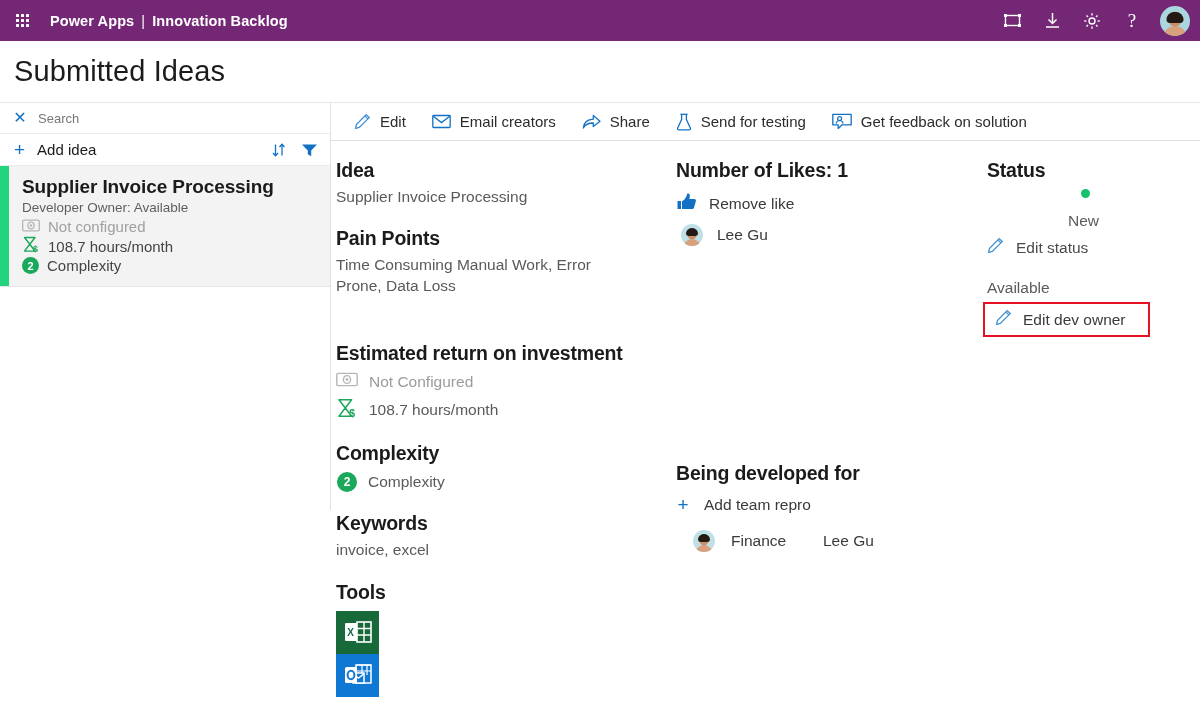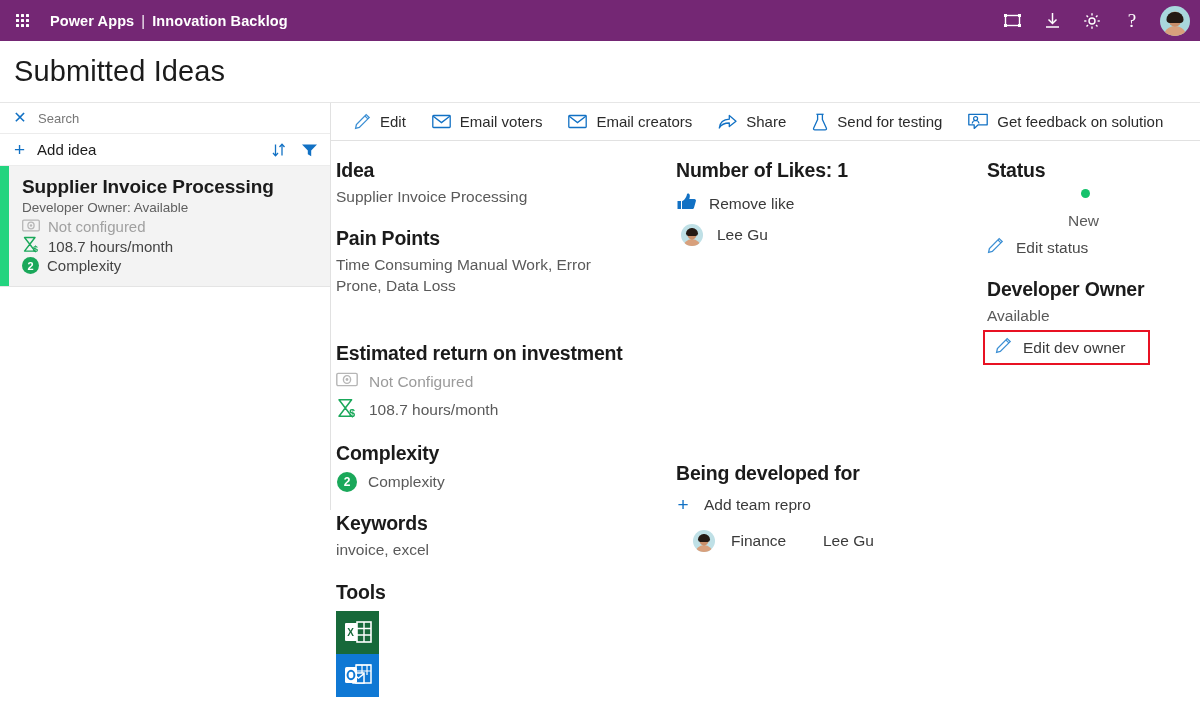--- a/index.html
+++ b/index.html
@@ -300,27 +300,20 @@
             <path d="M12.2 1.6 L15.2 4.6 L5.3 14.5 L1.6 15.3 L2.4 11.6 Z" fill="none" stroke="#3b8fd4" stroke-width="1.3"></path>
             <path d="M11 3 L13.9 5.9" stroke="#3b8fd4" stroke-width="1.1"></path>
           </svg>
           <span>Edit</span>
         </div>
         <div class="cmd">
           <svg width="19" height="15" viewBox="0 0 19 15">
             <rect x="0.8" y="1.5" width="17.4" height="12" rx="0.8" fill="none" stroke="#1271c4" stroke-width="1.3"></rect>
             <path d="M1.2 2.2 L9.5 8.6 L17.8 2.2" fill="none" stroke="#1271c4" stroke-width="1.3"></path>
           </svg>
-          <span>Email voters</span>
-        </div>
-        <div class="cmd">
-          <svg width="19" height="15" viewBox="0 0 19 15">
-            <rect x="0.8" y="1.5" width="17.4" height="12" rx="0.8" fill="none" stroke="#1271c4" stroke-width="1.3"></rect>
-            <path d="M1.2 2.2 L9.5 8.6 L17.8 2.2" fill="none" stroke="#1271c4" stroke-width="1.3"></path>
-          </svg>
           <span>Email creators</span>
         </div>
         <div class="cmd">
           <svg width="19" height="17" viewBox="0 0 19 17">
             <path d="M1.3 15 C2 8.8 6 6.4 11.3 6.2 V2.4 L18 8.2 L11.3 13.6 V10 C6.5 10 3.2 11.5 1.3 15 Z" fill="none" stroke="#1271c4" stroke-width="1.3" stroke-linejoin="round"></path>
           </svg>
           <span>Share</span>
         </div>
         <div class="cmd">
           <svg width="16" height="18" viewBox="0 0 16 18">
@@ -454,21 +447,20 @@
             <span>
               <svg width="17" height="17" viewBox="0 0 17 17">
                 <path d="M12.2 1.6 L15.2 4.6 L5.3 14.5 L1.6 15.3 L2.4 11.6 Z" fill="none" stroke="#3b8fd4" stroke-width="1.3"></path>
                 <path d="M11 3 L13.9 5.9" stroke="#3b8fd4" stroke-width="1.1"></path>
               </svg>
             </span>
             <span>Edit status</span>
           </div>
 
           <div class="gap-md"></div>
-          <h2 class="sec">Developer Owner</h2>
           <div class="val">Available</div>
           <div class="edit-dev-box">
             <span>
               <svg width="17" height="17" viewBox="0 0 17 17">
                 <path d="M12.2 1.6 L15.2 4.6 L5.3 14.5 L1.6 15.3 L2.4 11.6 Z" fill="none" stroke="#3b8fd4" stroke-width="1.3"></path>
                 <path d="M11 3 L13.9 5.9" stroke="#3b8fd4" stroke-width="1.1"></path>
               </svg>
             </span>
             <span>Edit dev owner</span>
           </div>

